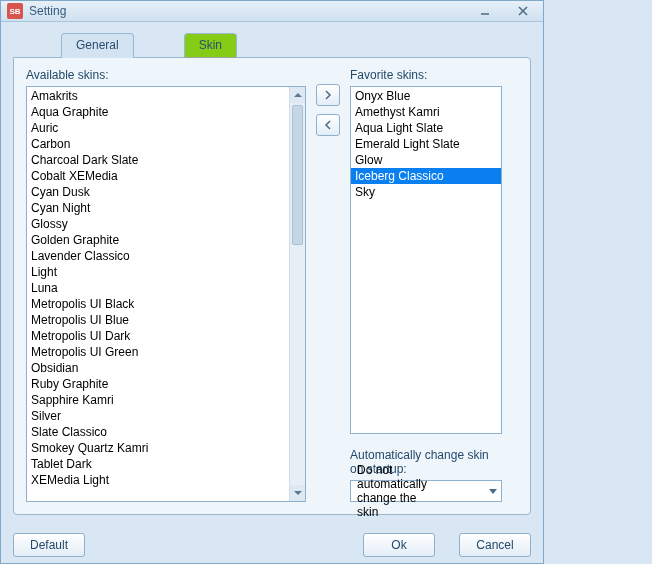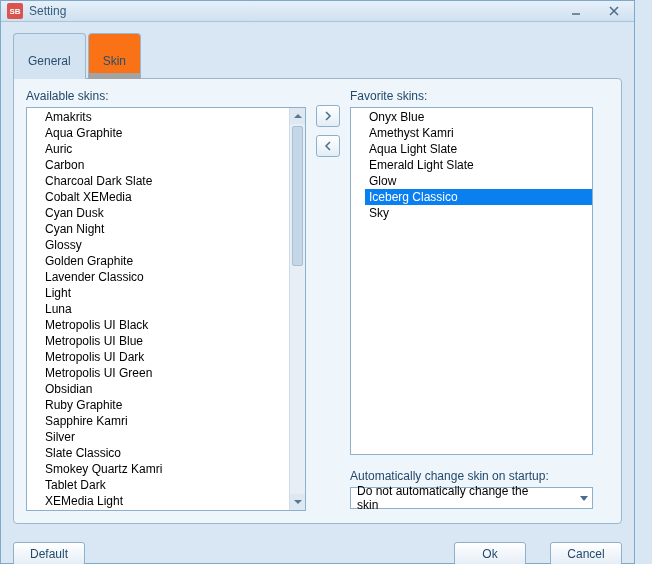--- a/index.html
+++ b/index.html
@@ -5,21 +5,21 @@
   * { box-sizing: border-box; }
   body {
     margin: 0;
     font-family: "Segoe UI", Tahoma, sans-serif;
     font-size: 12px;
     background: #d9e7f4;
     color: #222;
     user-select: none;
   }
   .window {
-    width: 635px;
+    width: 544px;
     height: 564px;
     background: #d9e7f4;
     border: 1px solid #7fa8c9;
     display: flex;
     flex-direction: column;
   }
   .titlebar {
     height: 28px;
     background: linear-gradient(#e6f0f9, #cfe1f0);
     border-bottom: 1px solid #a9c4da;
@@ -59,34 +59,35 @@
     display: flex;
     flex-direction: column;
   }
 
   .tabstrip {
     display: flex;
     position: relative;
     z-index: 2;
   }
   .tab {
-    padding: 20px 14px 5px 14px;
+    padding: 4px 14px 5px 14px;
     border: 1px solid #9bb7d0;
     border-bottom: none;
     border-radius: 4px 4px 0 0;
     background: #d3e3f1;
     color: #2b4e6e;
     margin-right: 2px;
     position: relative;
     top: 1px;
     cursor: default;
+    margin-left: 48px;
   }
   .tab.active {
-    background: #f97316;
-    border-bottom: 6px solid #a3a3a3;
+    background: #84cc16;
+    border-bottom: 1px solid #a3a3a3;
     z-index: 3;
   }
 
   .tabpanel {
     flex: 1;
     border: 1px solid #9bb7d0;
     border-radius: 0 4px 4px 4px;
     background: #eef5fb;
     padding: 10px 28px 12px 12px;
     display: flex;
@@ -115,21 +116,20 @@
     flex: 1;
     display: flex;
     border: 1px solid #8fb0cc;
     background: #fff;
     min-height: 0;
   }
   .listbox {
     flex: 1;
     overflow: hidden;
     padding: 1px 0;
-    margin-left: 14px;
   }
   .list-item {
     padding: 0 4px;
     line-height: 16px;
     height: 16px;
     white-space: nowrap;
     cursor: default;
     color: #000;
   }
   .list-item.selected {

